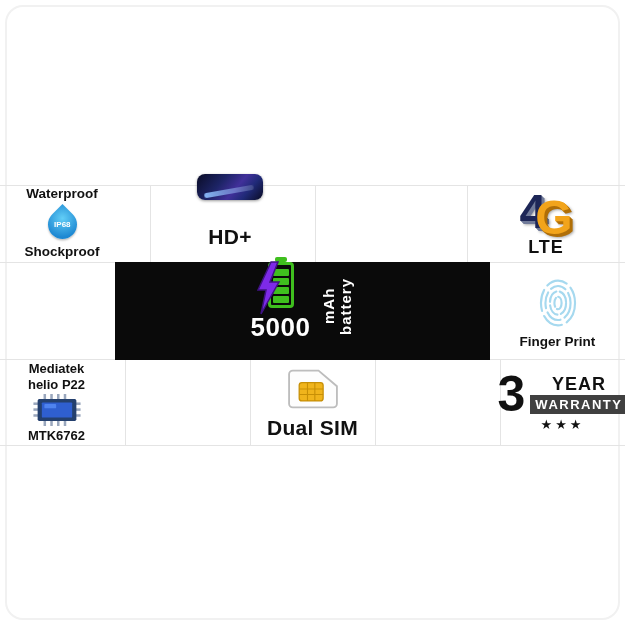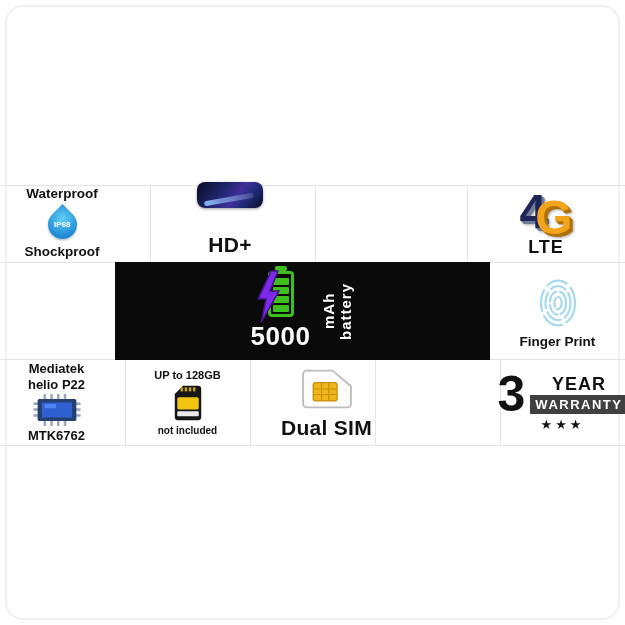--- a/index.html
+++ b/index.html
@@ -39,21 +39,21 @@
 
   
   .fourg{display:flex;align-items:flex-start;line-height:.95;font-weight:900;}
   .fourg .four{font-size:48px;color:#1d2657;text-shadow:1px 1px 0 #707a99,2px 2px 0 #707a99,3px 3px 0 #707a99,4px 4px 3px rgba(0,0,0,.35);}
   .fourg .gee{font-size:48px;color:#f2a41b;position:relative;top:6px;margin-left:-11px;
     text-shadow:1px 1px 0 #b06f08,2px 2px 0 #b06f08,3px 3px 0 #b06f08,4px 4px 3px rgba(0,0,0,.35);}
   .lte{font-size:18px;font-weight:900;letter-spacing:1px;margin-top:2px;}
 
   
   .banner{position:absolute;left:115px;top:262px;width:375px;height:98px;background:#0a0a0a;
-    display:flex;align-items:center;justify-content:center;gap:10px;color:#fff;}
+    display:flex;align-items:flex-start;justify-content:center;gap:10px;color:#fff;}
   .batt-col{display:flex;flex-direction:column;align-items:center;position:relative;}
   .battery{position:relative;width:26px;height:46px;border:3px solid #3fbf1e;border-radius:4px;
     display:flex;flex-direction:column;justify-content:flex-end;gap:2px;padding:2px;box-sizing:border-box;}
   .battery::before{content:"";position:absolute;top:-8px;left:50%;transform:translateX(-50%);
     width:12px;height:5px;background:#3fbf1e;border-radius:2px;}
   .battery .bar{height:7px;background:#3fbf1e;border-radius:1px;}
   .bolt{position:absolute;left:-16px;top:-4px;}
   .cap-num{font-size:26px;font-weight:900;color:#fff;margin-top:4px;letter-spacing:.5px;}
   .mah{writing-mode:vertical-rl;transform:rotate(180deg);font-size:15px;font-weight:bold;
     letter-spacing:1px;color:#fff;height:88px;text-align:center;}
@@ -87,21 +87,21 @@
   <div class="gline v" style="left:500px;top:359px;height:86px"></div>
 
   <div class="cell" style="left:0;top:186px;width:150px;height:75px;padding-right:26px;box-sizing:border-box;">
     <div class="t13">Waterproof</div>
     <div class="drop">
       <span>IP68</span>
     </div>
     <div class="t13">Shockproof</div>
   </div>
 
-  <div class="cell" style="left:150px;top:182px;width:160px;height:75px;gap:19px;">
+  <div class="cell" style="left:150px;top:174px;width:160px;height:75px;gap:19px;">
     <div class="hd-img">
         <div class="streak"></div>
       </div>
     <div class="big">HD+</div>
   </div>
 
 
   <div class="cell" style="left:467px;top:186px;width:158px;height:75px;">
     <div class="fourg">
       <span class="four">4</span>
@@ -157,37 +157,22 @@
           <rect x="28" y="31" width="3" height="7"></rect>
           <rect x="36" y="31" width="3" height="7"></rect>
       </g>
       <rect x="5" y="6" width="46" height="26" rx="2" fill="#24406e"></rect>
       <rect x="10" y="10" width="36" height="18" rx="1" fill="#2F5FD0"></rect>
       <rect x="13" y="12" width="14" height="5" rx="1" fill="#4f83ef"></rect>
     </svg>
     <div class="t12">MTK6762</div>
   </div>
 
-  <div class="cell" style="left:125px;top:360px;width:125px;height:85px;">
-    <div class="t11">UP to 128GB</div>
-    <svg width="30" height="38" viewBox="0 0 36 46" style="margin:3px 0;">
-      <path d="M12 2 H30 a4 4 0 0 1 4 4 V40 a4 4 0 0 1 -4 4 H6 a4 4 0 0 1 -4 -4 V12 Z" fill="#161616"></path>
-      <g fill="#c9a30a">
-        <rect x="9" y="4" width="3" height="5"></rect>
-          <rect x="14" y="4" width="3" height="5"></rect>
-          <rect x="19" y="4" width="3" height="5"></rect>
-          <rect x="24" y="4" width="3" height="5"></rect>
-      </g>
-      <rect x="5" y="16" width="26" height="15" rx="2" fill="#f2c511"></rect>
-      <rect x="5" y="33" width="26" height="6" rx="1" fill="#e9e9e9"></rect>
-    </svg>
-    <div class="t10">not included</div>
-  </div>
 
-  <div class="cell" style="left:264px;top:360px;width:125px;height:85px;">
+  <div class="cell" style="left:250px;top:360px;width:125px;height:85px;">
     <svg width="58" height="46" viewBox="0 0 62 50">
       <path d="M5 9 a4 4 0 0 1 4 -4 h28 l20 17 v19 a4 4 0 0 1 -4 4 H9 a4 4 0 0 1 -4 -4 Z" fill="#fdfdfd" stroke="#bdbdbd" stroke-width="2"></path>
       <rect x="16" y="18" width="26" height="20" rx="3" fill="#f0b41c" stroke="#c78f06" stroke-width="1.4"></rect>
       <path d="M16 25 h26 M16 31 h26 M25 18 v20 M33 18 v20" stroke="#c78f06" stroke-width="1.2" fill="none"></path>
     </svg>
     <div class="big" style="margin-top:4px;">Dual SIM</div>
   </div>
 
 
   <div class="cell" style="left:500px;top:360px;width:125px;height:85px;">

